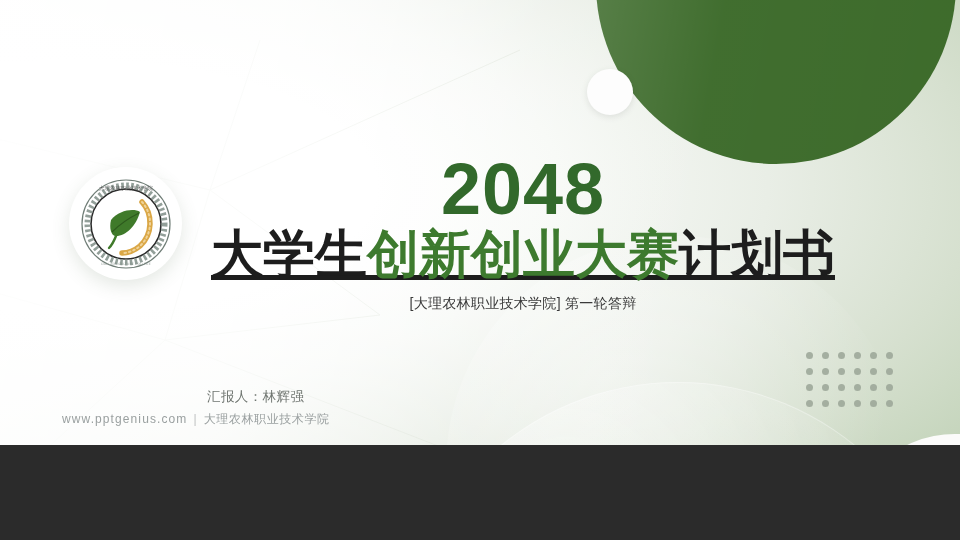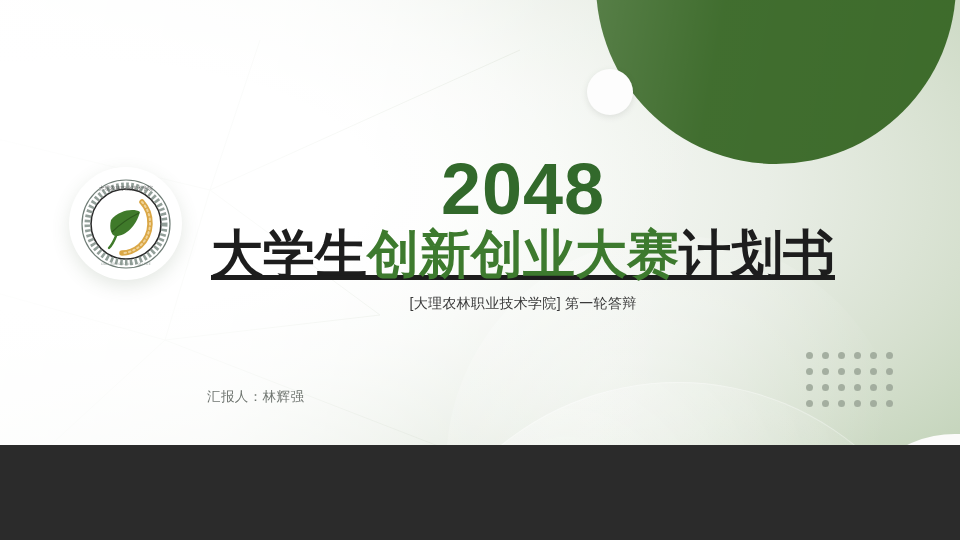--- a/index.html
+++ b/index.html
@@ -205,14 +205,17 @@
   <div class="content">
     <div class="year">2048</div>
     <div class="headline"><span>大学生</span><span class="hl-green">创新创业大赛</span><span>计划书</span></div>
     <div class="subline">[大理农林职业技术学院] 第一轮答辩</div>
   </div>
 
   <div class="meta">
     <div>汇报人：林辉强</div>
   </div>
 
+  <div class="footer">
+    <span>www.pptgenius.com</span><span class="sep">|</span><span class="org">大理农林职业技术学院</span>
+  </div>
 
 </div>
 
 </body></html>

